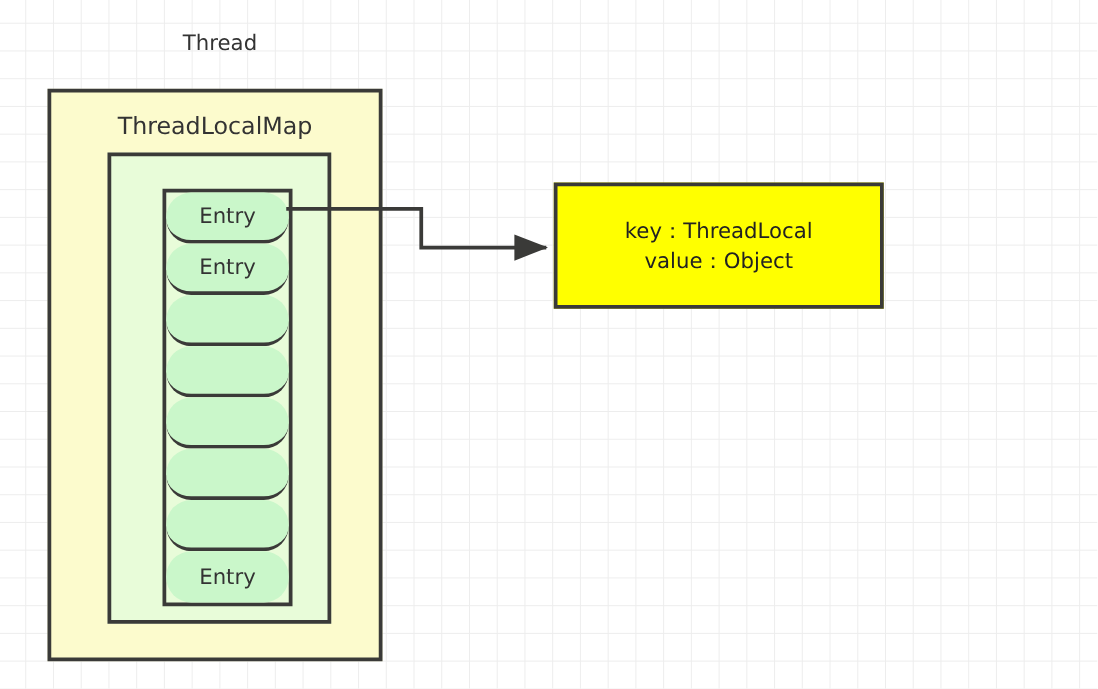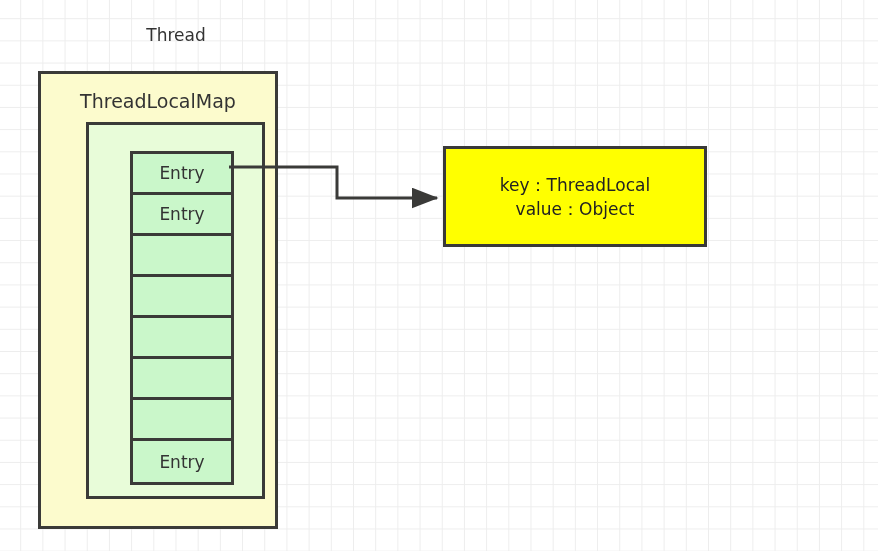--- a/index.html
+++ b/index.html
@@ -32,21 +32,21 @@
     font-size: 17px;
     color: #333333;
     white-space: nowrap;
   }
 
   
   .thread-box {
     position: absolute;
     left: 38px;
     top: 71px;
-    width: 240px;
+    width: 268px;
     height: 458px;
     background: #fcfbcd;
     border: 3px solid #3a3a38;
     box-sizing: border-box;
   }
 
   .map-label {
     position: absolute;
     left: 0;
     top: 16px;
@@ -81,20 +81,21 @@
   .cell {
     height: 41px;
     background: #caf7ca;
     border-bottom: 3px solid #3a3a38;
     box-sizing: border-box;
     display: flex;
     align-items: center;
     justify-content: center;
     font-size: 17px;
     color: #333333;
+    border-radius: 20px;
   }
   .cell:last-child {
     border-bottom: none;
   }
 
   
   .connector {
     position: absolute;
     left: 0;
     top: 0;

